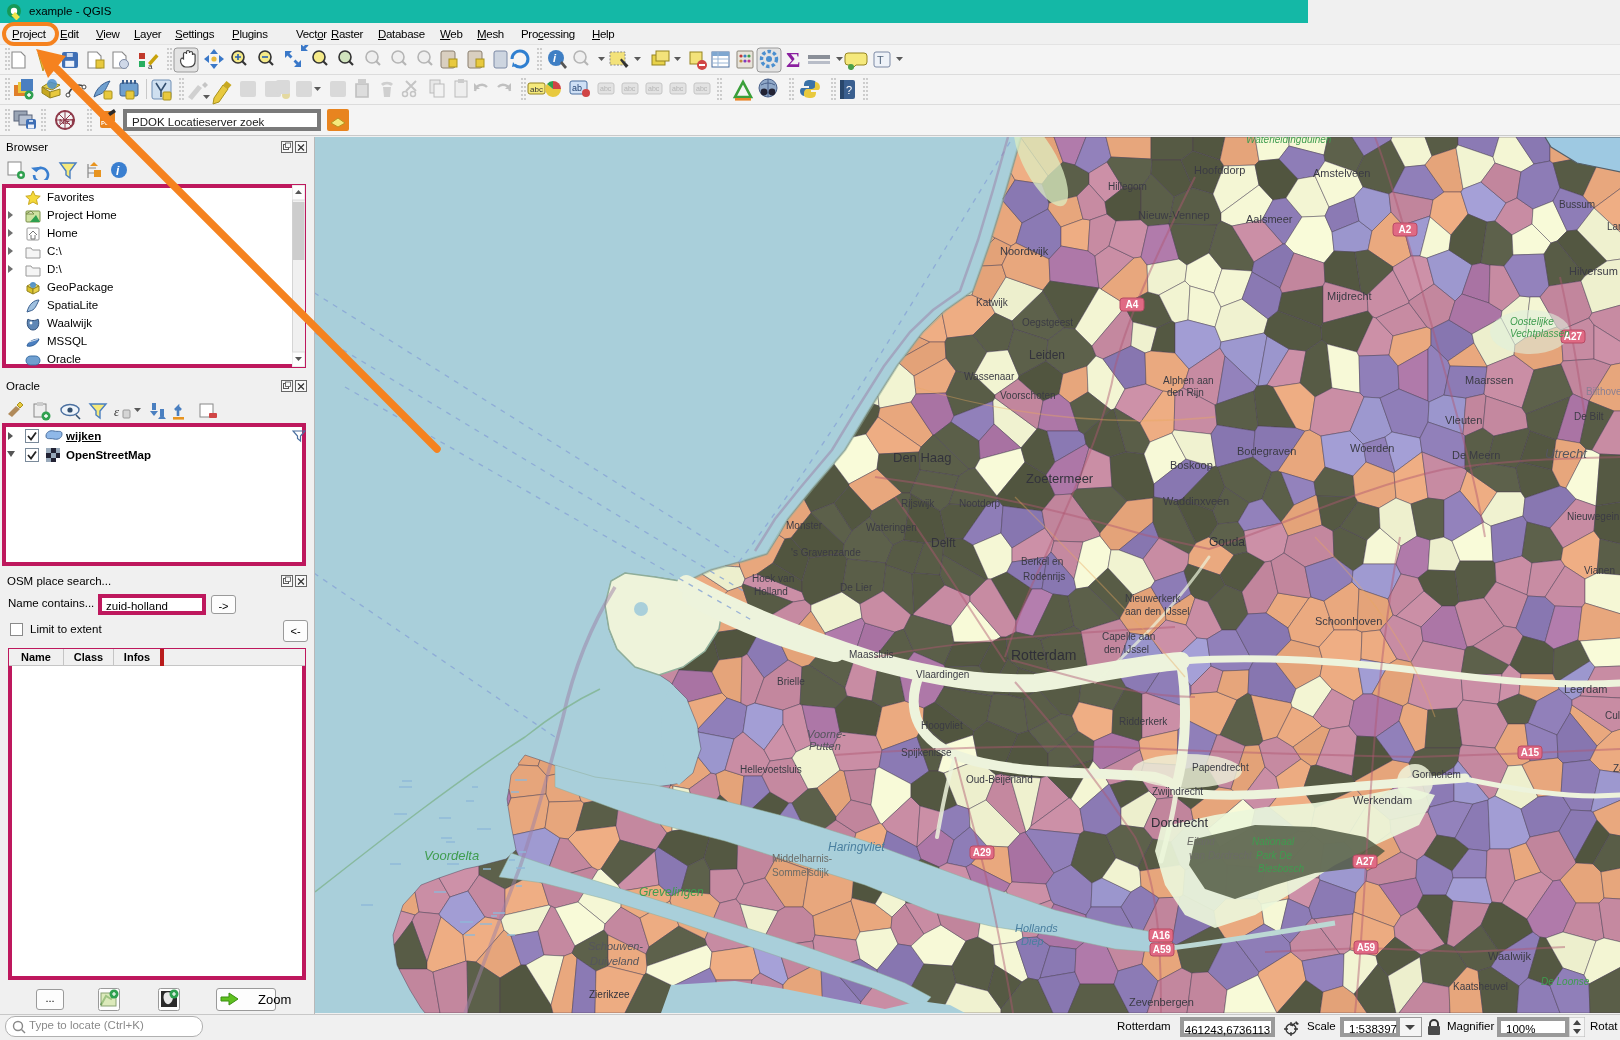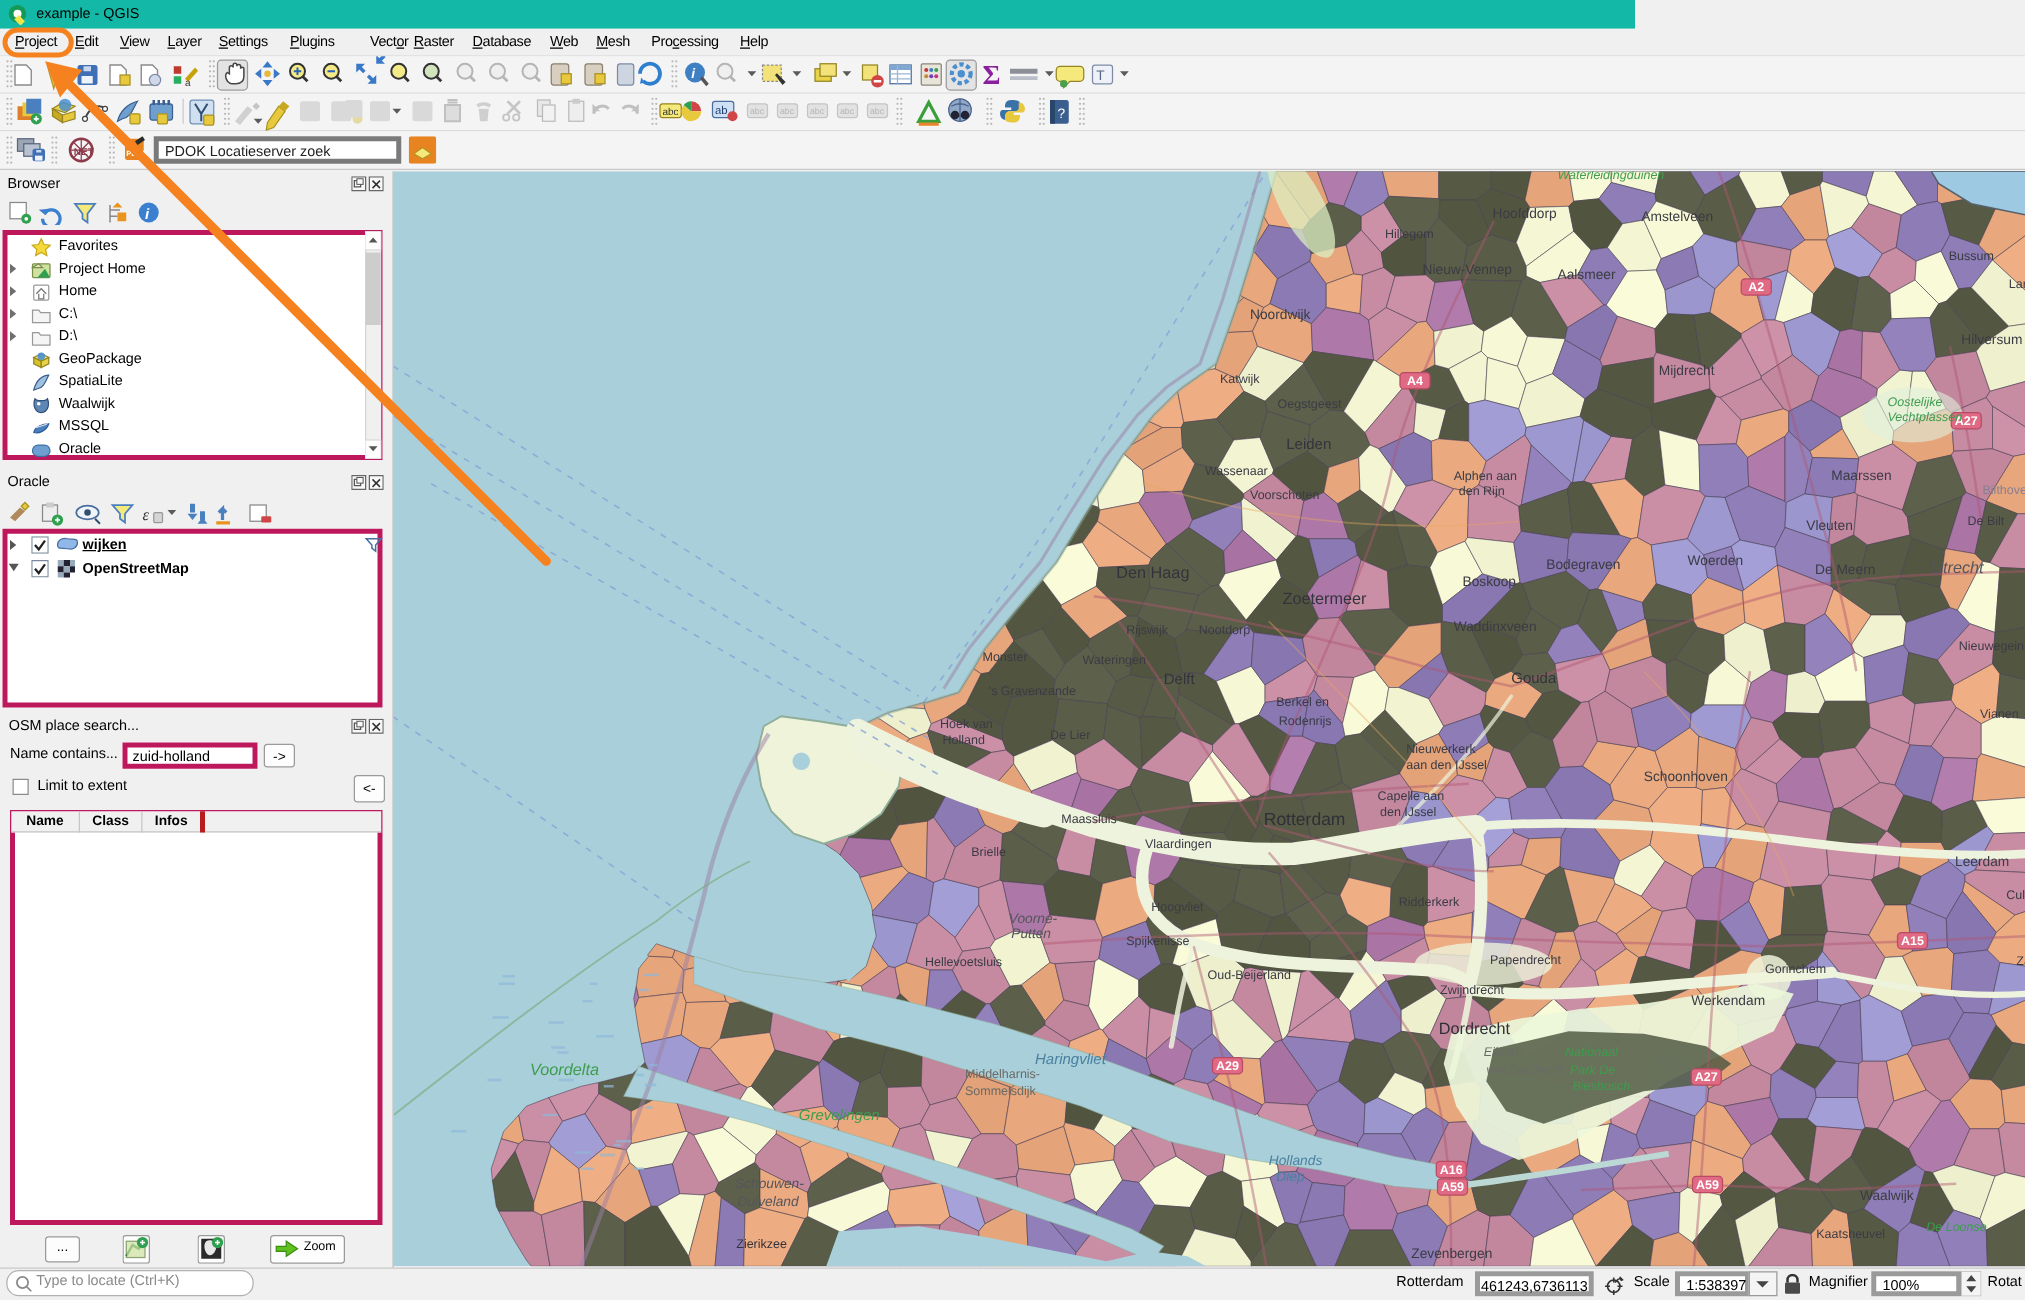--- a/index.html
+++ b/index.html
@@ -586,21 +586,21 @@
     <rect x="0.5" y="0.5" width="21" height="22" rx="2" fill="#fdfdfd" stroke="#9a9a9a"></rect>
     <rect x="3" y="3" width="16" height="16" fill="#2a2a2a"></rect>
     <path d="M7 5 c3 -2 8 0 8 4 c0 4 -3 8 -6 7 c-3 -1 -5 -8 -2 -11z" fill="#e8e8e8"></path>
     <circle cx="16" cy="6" r="4.5" fill="#2fa04f"></circle>
     <path d="M14 6 h4 M16 4 v4" stroke="#fff" stroke-width="1.2"></path>
   </svg>
 <div class="abs" style="left:216px;top:988px;width:60px;height:23px;background:#fdfdfd;border:1px solid #9a9a9a;border-radius:3px"></div>
 <svg class="abs" style="left:220px;top:992px" width="20" height="14">
     <path d="M1 5 h8 v-4 l9 6 -9 6 v-4 h-8z" fill="#5fc020" stroke="#3a8f10"></path>
   </svg>
-<span class="abs" style="left:243px;top:992px;font-size:10px">Zoom</span>
+<span class="abs" style="left:258px;top:992px;font-size:13px">Zoom</span>
 <div class="abs" style="left:5px;top:1016px;width:198px;height:21px;background:#fff;border:1px solid #b0b0b0;border-radius:10px;z-index:5"></div>
 <svg class="abs" style="left:12px;top:1020px;z-index:6" width="14" height="14">
     <circle cx="6" cy="6" r="4.5" fill="none" stroke="#888" stroke-width="1.4"></circle>
     <line x1="9.5" y1="9.5" x2="13" y2="13" stroke="#888" stroke-width="1.4"></line>
   </svg>
 <span class="abs" style="left:29px;top:1019px;font-size:11.5px;color:#8a8a8a;z-index:6">Type to locate (Ctrl+K)</span>
 <div class="abs statusbar"></div>
 <span class="abs" style="left:1117px;top:1020px;font-size:11.5px">Rotterdam</span>
 <div class="abs whitebox" style="left:1180px;top:1017px;width:95px;height:20px;border-color:#9a9a9a;font-size:11.5px;text-align:center;line-height:19px">461243,6736113</div>
 <svg class="abs" style="left:1283px;top:1019px" width="18" height="18">

